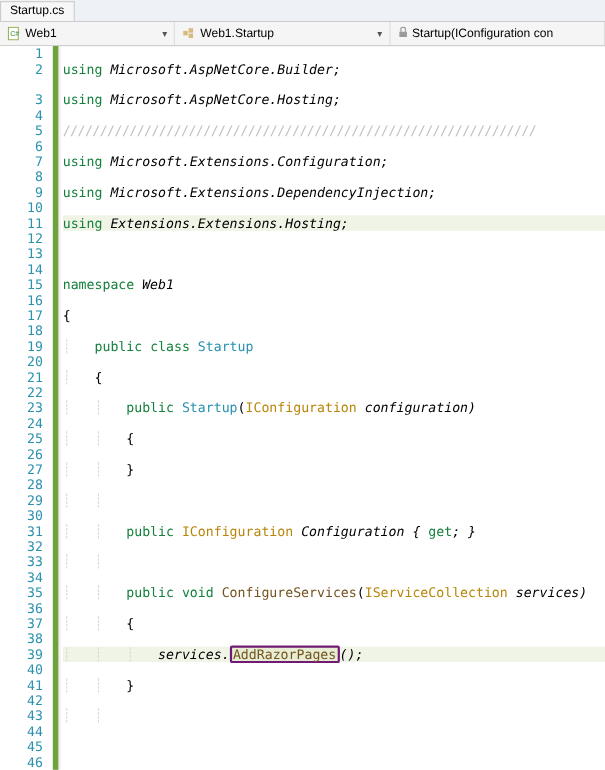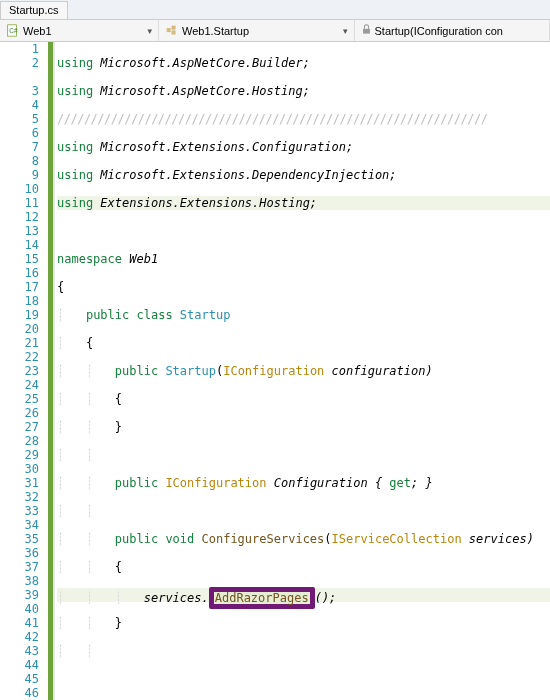--- a/index.html
+++ b/index.html
@@ -87,21 +87,21 @@
   .line { height: 14px; line-height: 14px; position: relative; }
   .ln { height: 14px; line-height: 14px; }
   .kw { color: #15803d; }
   .type { color: #2b91af; margin-top: 19px; }
   .iface { color: #b8860b; }
   .method { color: #74531f; }
   .txt { color: #000; font-style: italic; }
   .punct { color: #000; }
   .hl-y {
     background: #e7edd3;
-    border: 5px solid #701a75;
+    border: 2px solid #701a75;
     border-radius: 2px;
     padding: 0 1px;
     margin: -1px 0;
     display: inline-block;
     line-height: 12px;
   }
   .row-hl { background: #f0f4e6; display:block; width:100%; }
   .comment-sep { color: #c0c0c0; letter-spacing: -0.5px; }
   .guide {
     color: #d8d8d8;

